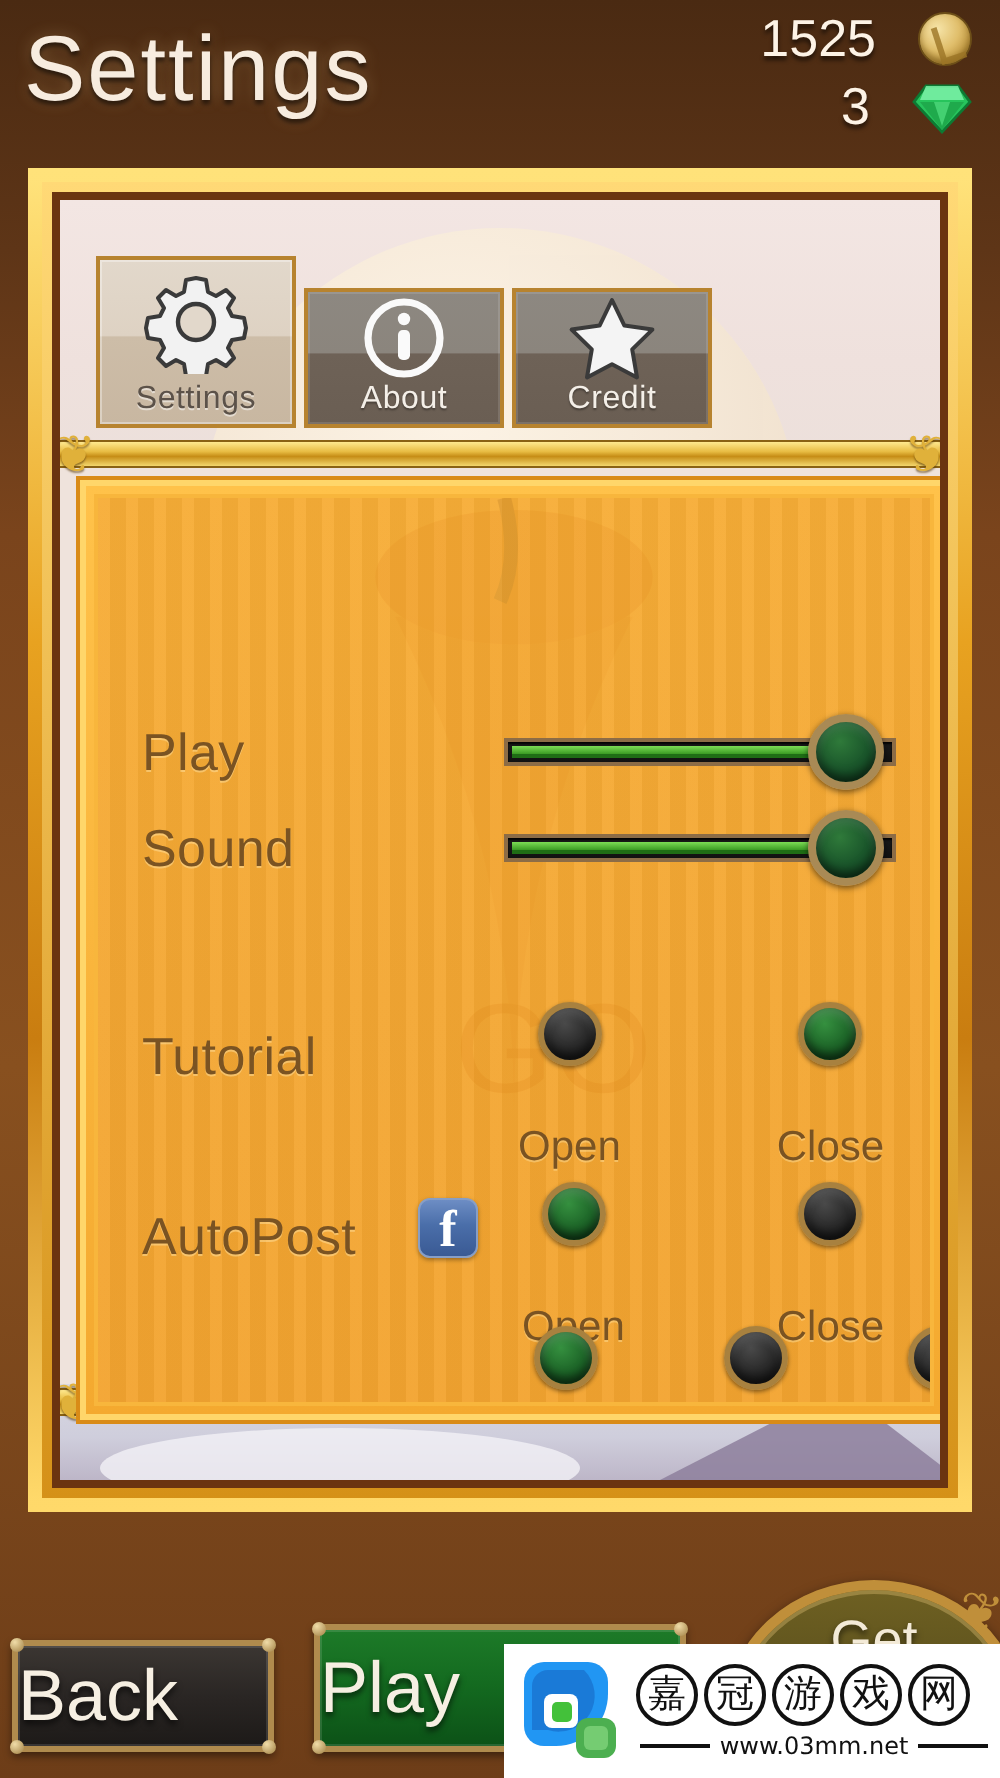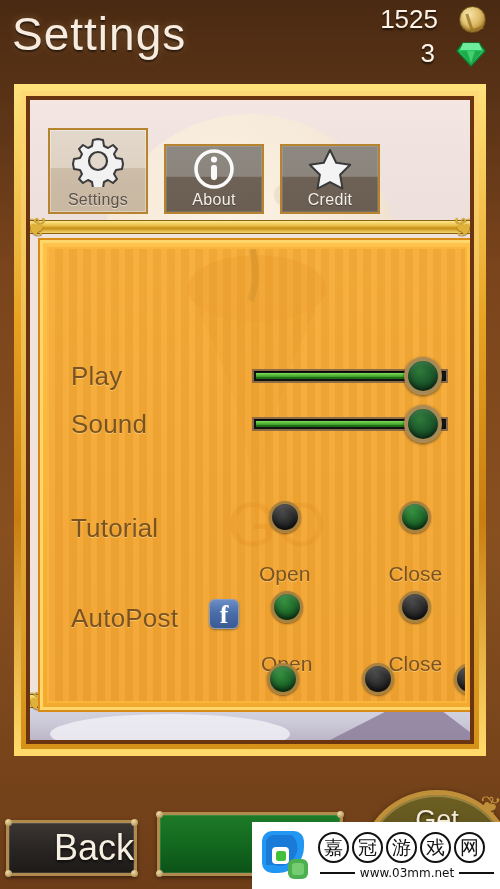--- a/index.html
+++ b/index.html
@@ -86,21 +86,21 @@
   #tabs { position: absolute; left: 18px; top: 28px; display: flex; align-items: flex-end; }
   .tab {
     width: 100px; height: 86px;
     border: 2px solid #b7832f;
     display: flex; flex-direction: column; align-items: center; justify-content: flex-end;
     padding-bottom: 3px; position: relative; cursor: pointer;
   }
   .tab.inactive {
     height: 70px;
     background: linear-gradient(180deg,#8d8881 0%,#8b857d 46%,#6e6257 47%,#6a5e53 100%);
-    margin-left: 16px;
+    margin-left: 4px;
     box-shadow: inset 0 0 0 1px rgba(255,255,255,.12);
   }
   .tab.active {
     background: linear-gradient(180deg,#e2d8cb 0%,#ded2c3 46%,#cdbda8 47%,#c8b7a1 100%);
     box-shadow: inset 0 0 0 1px rgba(255,255,255,.35);
     z-index: 3;
   }
   .tab-icon { flex: 1; display: flex; align-items: center; justify-content: center; width: 100%; }
   .tab-label {
     font-size: 16px; letter-spacing: .3px;
@@ -222,21 +222,21 @@
   #fb-icon span {
     font-family: "Liberation Serif", serif; font-weight: bold;
     color: #fff; font-size: 26px; line-height: 26px;
   }
 
   
   .btn-frame {
     position: absolute;
     border: 3px solid #b08b4d;
     box-shadow: 0 2px 4px rgba(0,0,0,.45), inset 0 0 0 1px rgba(255,255,255,.12);
-    display: flex; align-items: center; justify-content: flex-end;
+    display: flex; align-items: center; justify-content: flex-start;
     cursor: pointer;
   }
   .btn-frame::before, .btn-frame::after,
   .btn-frame > .stud {
     content: ""; position: absolute; width: 7px; height: 7px; border-radius: 50%;
     background: radial-gradient(circle at 35% 30%, #f0dca8, #a07f42);
   }
   .btn-frame::before { left: -4px; top: -4px; }
   .btn-frame::after  { right: -4px; top: -4px; }
   .btn-frame .stud.bl { left: -4px; bottom: -4px; }

